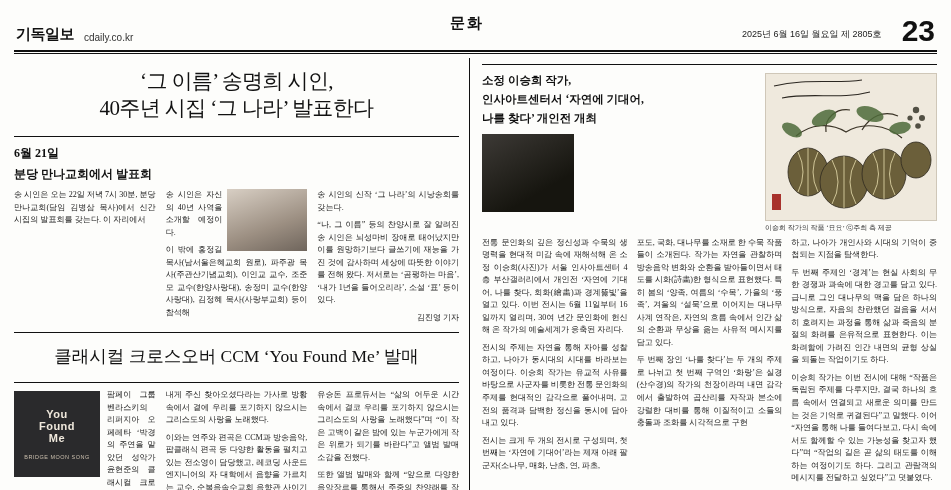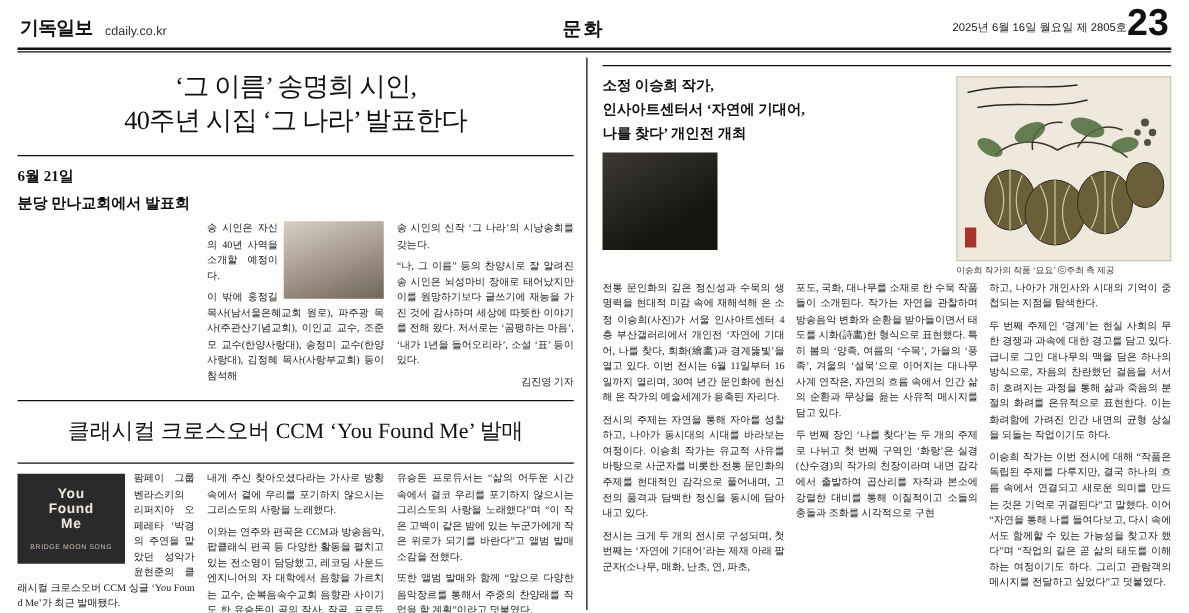--- a/index.html
+++ b/index.html
@@ -4,33 +4,33 @@
 <style>
   * { box-sizing: border-box; }
   html, body { margin:0; padding:0; }
   body {
     width: 951px; height: 490px;
     background: #fdfdfb;
     font-family: "Liberation Serif", serif;
     color: #111;
     overflow: hidden;
   }
-  .page { position: relative; width:951px; height:490px; padding: 0 14px; }
+  .page { position: relative; width:951px; height:490px; padding: 12px 14px; }
 
   
   .masthead { display:flex; align-items:flex-end; justify-content:space-between;
               padding: 6px 2px 4px 2px; }
   .mh-left { display:flex; align-items:flex-end; gap:10px; }
   .mh-logo { font-family:"Liberation Sans", sans-serif; font-weight:bold; font-size:15px;
              letter-spacing:-0.5px; }
   .mh-url { font-size:10px; color:#333; font-family:"Liberation Sans", sans-serif;
             padding-bottom:1px; }
   .mh-center { font-size:15px; font-weight:bold; letter-spacing:2px; position:absolute;
                left:0; right:17px; text-align:center; top:14px; }
-  .mh-right { display:flex; align-items:flex-end; gap:0; }
+  .mh-right { display:flex; align-items:flex-end; gap:20px; }
   .mh-date { font-size:9px; color:#222; font-family:"Liberation Sans", sans-serif;
              padding-bottom:3px; }
   .mh-pageno { font-size:30px; font-weight:bold; line-height:0.85;
                font-family:"Liberation Sans", sans-serif; }
 
   .rule-thick { border-top:2px solid #111; margin:2px 0 0 0; }
   .rule-thin  { border-top:1px solid #111; margin:1px 0 0 0; }
 
   
   .body-grid { display:flex; height: 446px; }
@@ -60,21 +60,21 @@
   .p {
     font-size:8.1px; line-height:1.55; text-align:justify;
     color:#1a1a1a; margin:0 0 5px 0;
     word-break: break-all;
   }
   .byline { font-size:8px; text-align:right; color:#1a1a1a; margin-top:2px; }
   .ph-person { width:92px; height:70px; float:right; margin: 0 0 4px 5px;
                background: linear-gradient(160deg,#d8cfc4,#9c8f82 60%,#6f655c); }
   .ph-person.small { width:80px; height:62px; }
 
-  .album { width:86px; height:72px; background:#2a2a2c; color:#efe8dc;
+  .album { width:86px; height:86px; background:#2a2a2c; color:#efe8dc;
            display:flex; flex-direction:column; align-items:center; justify-content:center;
            font-family:"Liberation Sans", sans-serif; float:left; margin: 2px 7px 3px 0;}
   .album .t1 { font-size:11px; font-weight:bold; letter-spacing:0.5px;}
   .album .t2 { font-size:11px; font-weight:bold; letter-spacing:0.5px;}
   .album .t3 { font-size:5.5px; margin-top:10px; letter-spacing:0.5px; color:#cbbfae;}
 
   
   .art-wrap { width:172px; float:right; margin: 0 0 4px 8px; }
   .artwork { width:172px; height:148px;
              background:#ece6da; position:relative; overflow:hidden;
@@ -116,20 +116,21 @@
         <div class="headline h-main">
           <span>‘그 이름’ 송명희 시인,</span>
           <span class="l2">40주년 시집 ‘그 나라’ 발표한다</span>
         </div>
         <div class="hr-light"></div>
         <div class="kicker">6월 21일</div>
         <div class="kicker">분당 만나교회에서 발표회</div>
 
         <div class="tcols" style="margin-top:6px;">
           <div class="tcol">
+            <p class="p">송 시인은 오는 22일 저녁 7시 30분, 분당 만나교회(담임 김병삼 목사)에서 신간 시집의 발표회를 갖는다. 이 자리에서</p>
           </div>
           <div class="tcol clearfix">
             <div class="ph-person small"></div>
             <p class="p">송 시인은 자신의 40년 사역을 소개할 예정이다.</p>
             <p class="p">이 밖에 홍정길 목사(남서울은혜교회 원로), 파주광 목사(주관산기념교회), 이인교 교수, 조준모 교수(한양사랑대), 송정미 교수(한양사랑대), 김정혜 목사(사랑부교회) 등이 참석해</p>
             <p class="p"></p>
           </div>
           <div class="tcol">
             <p class="p">송 시인의 신작 ‘그 나라’의 시낭송회를 갖는다.</p>
             <p class="p">“나, 그 이름” 등의 찬양시로 잘 알려진 송 시인은 뇌성마비 장애로 태어났지만 이를 원망하기보다 글쓰기에 재능을 가진 것에 감사하며 세상에 따뜻한 이야기를 전해 왔다. 저서로는 ‘곰팽하는 마음’, ‘내가 1년을 들어오리라’, 소설 ‘표’ 등이 있다.</p>

